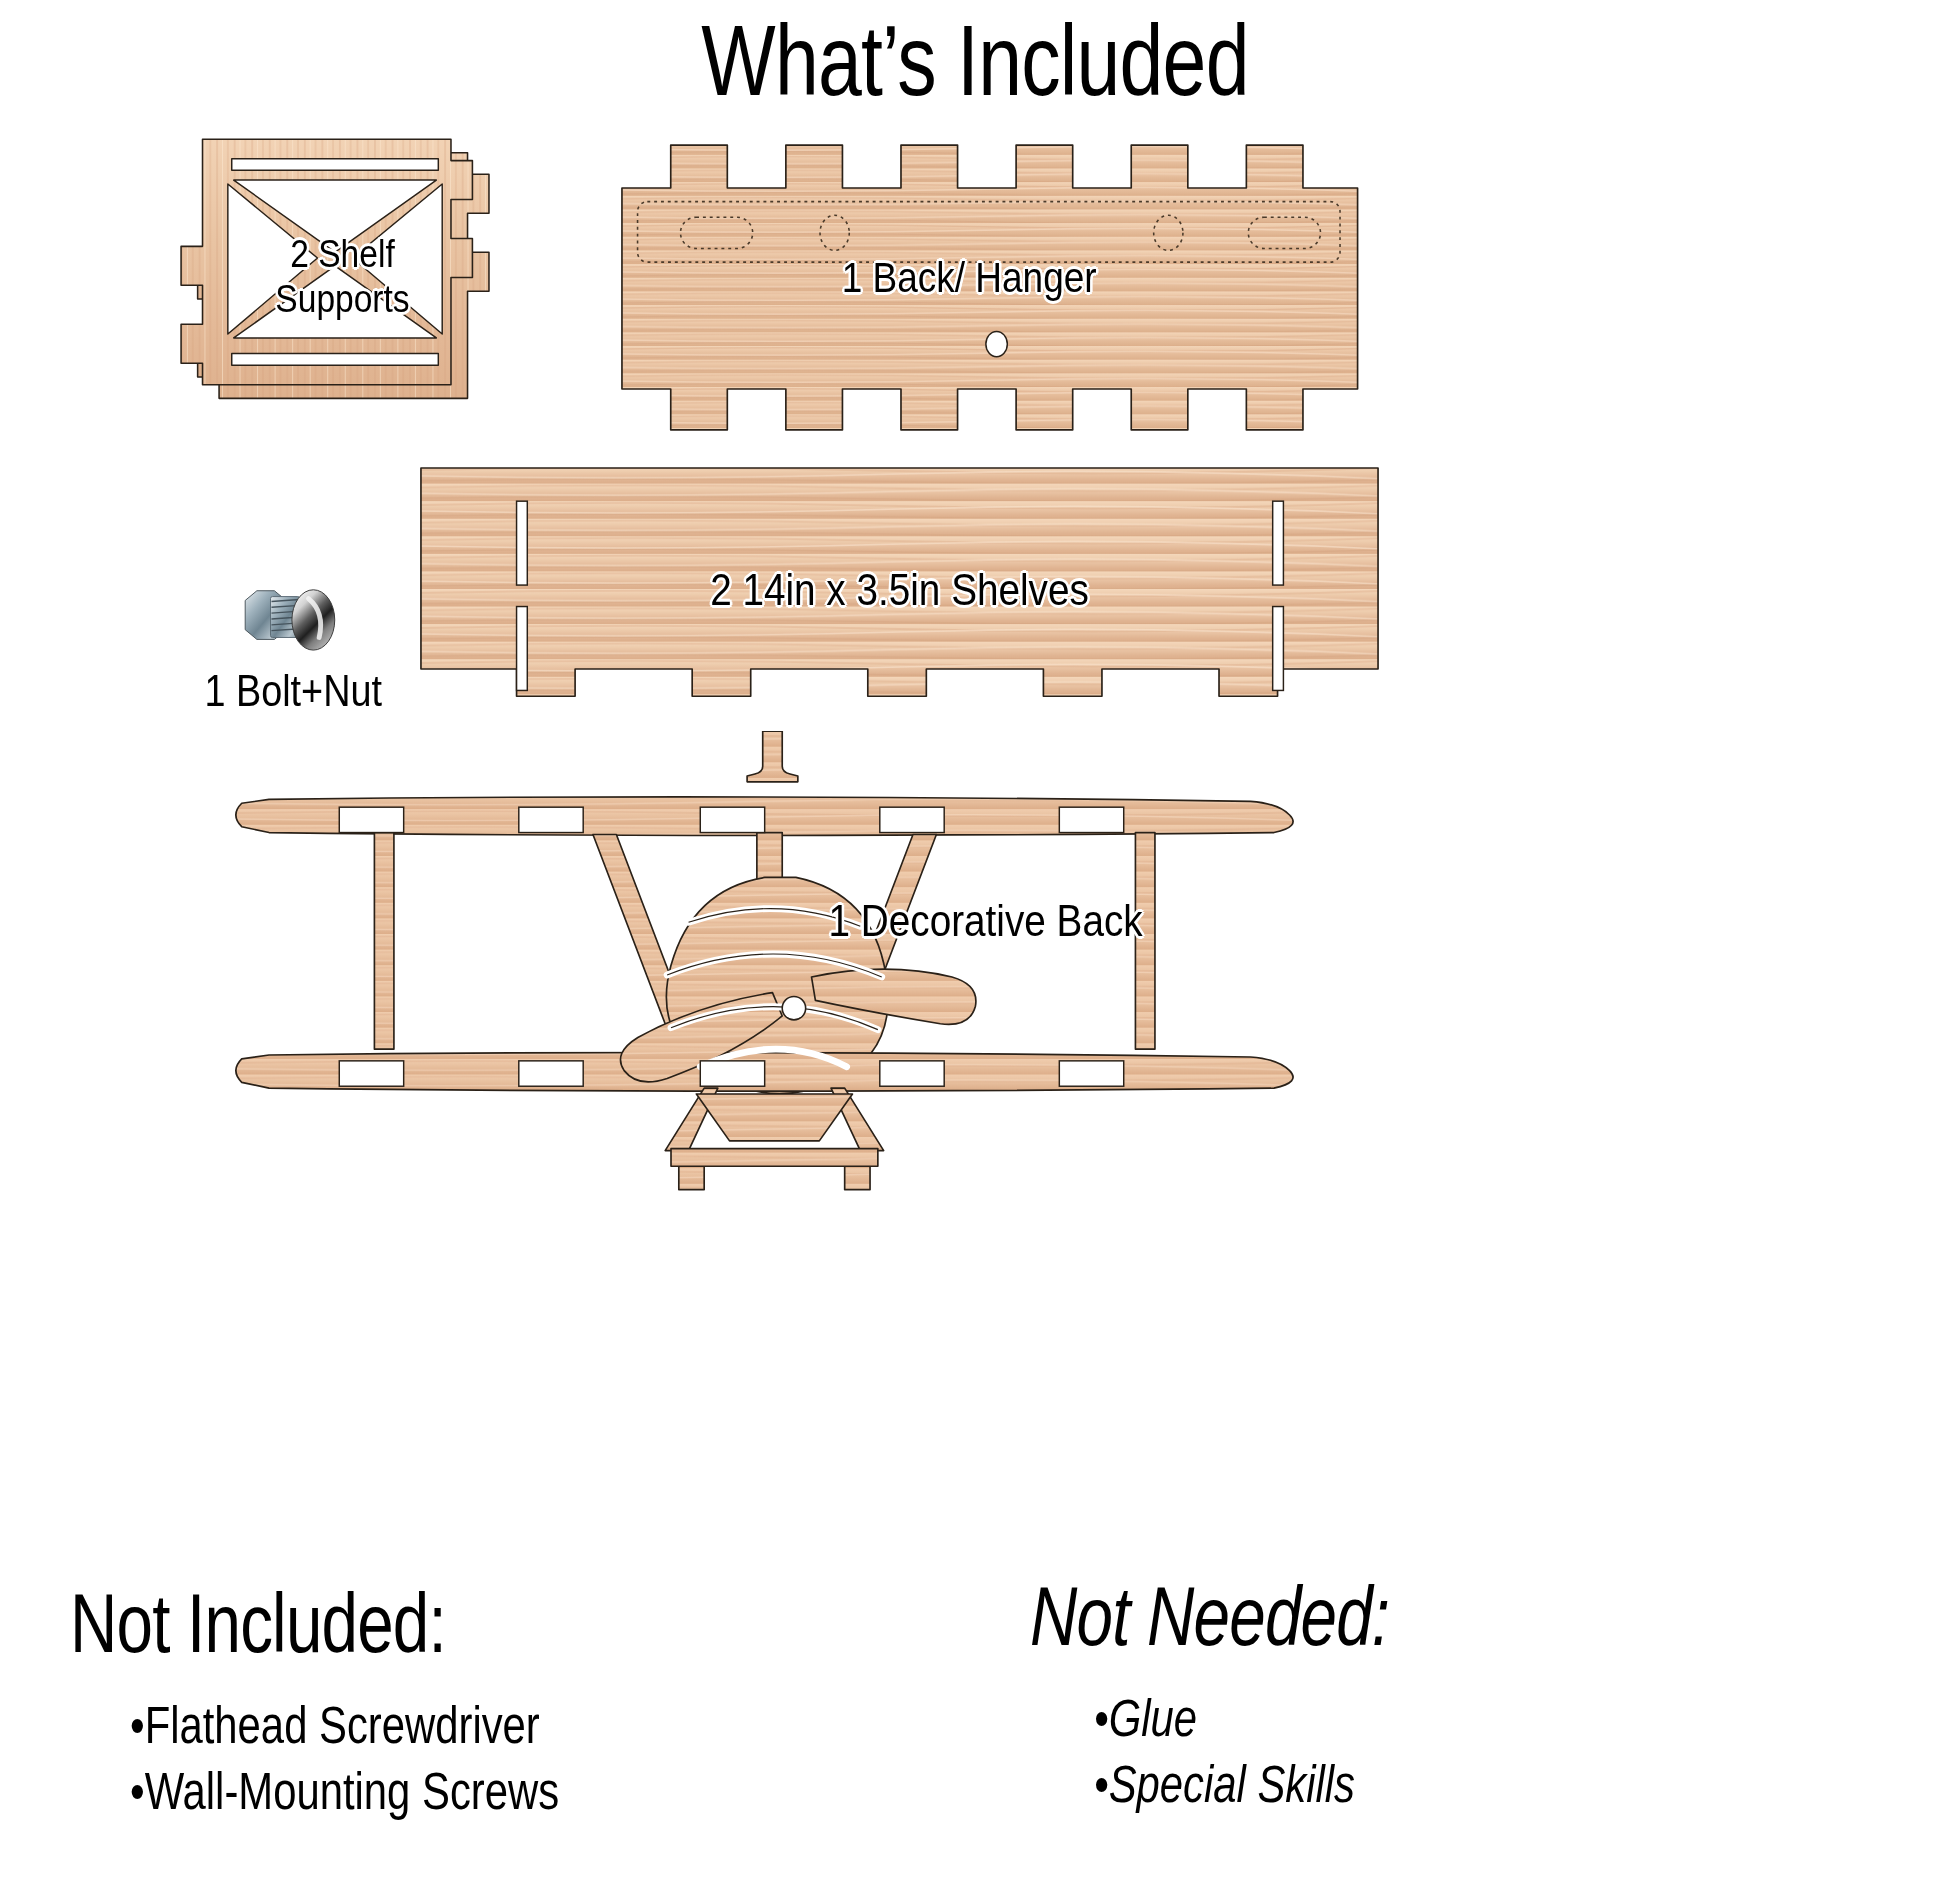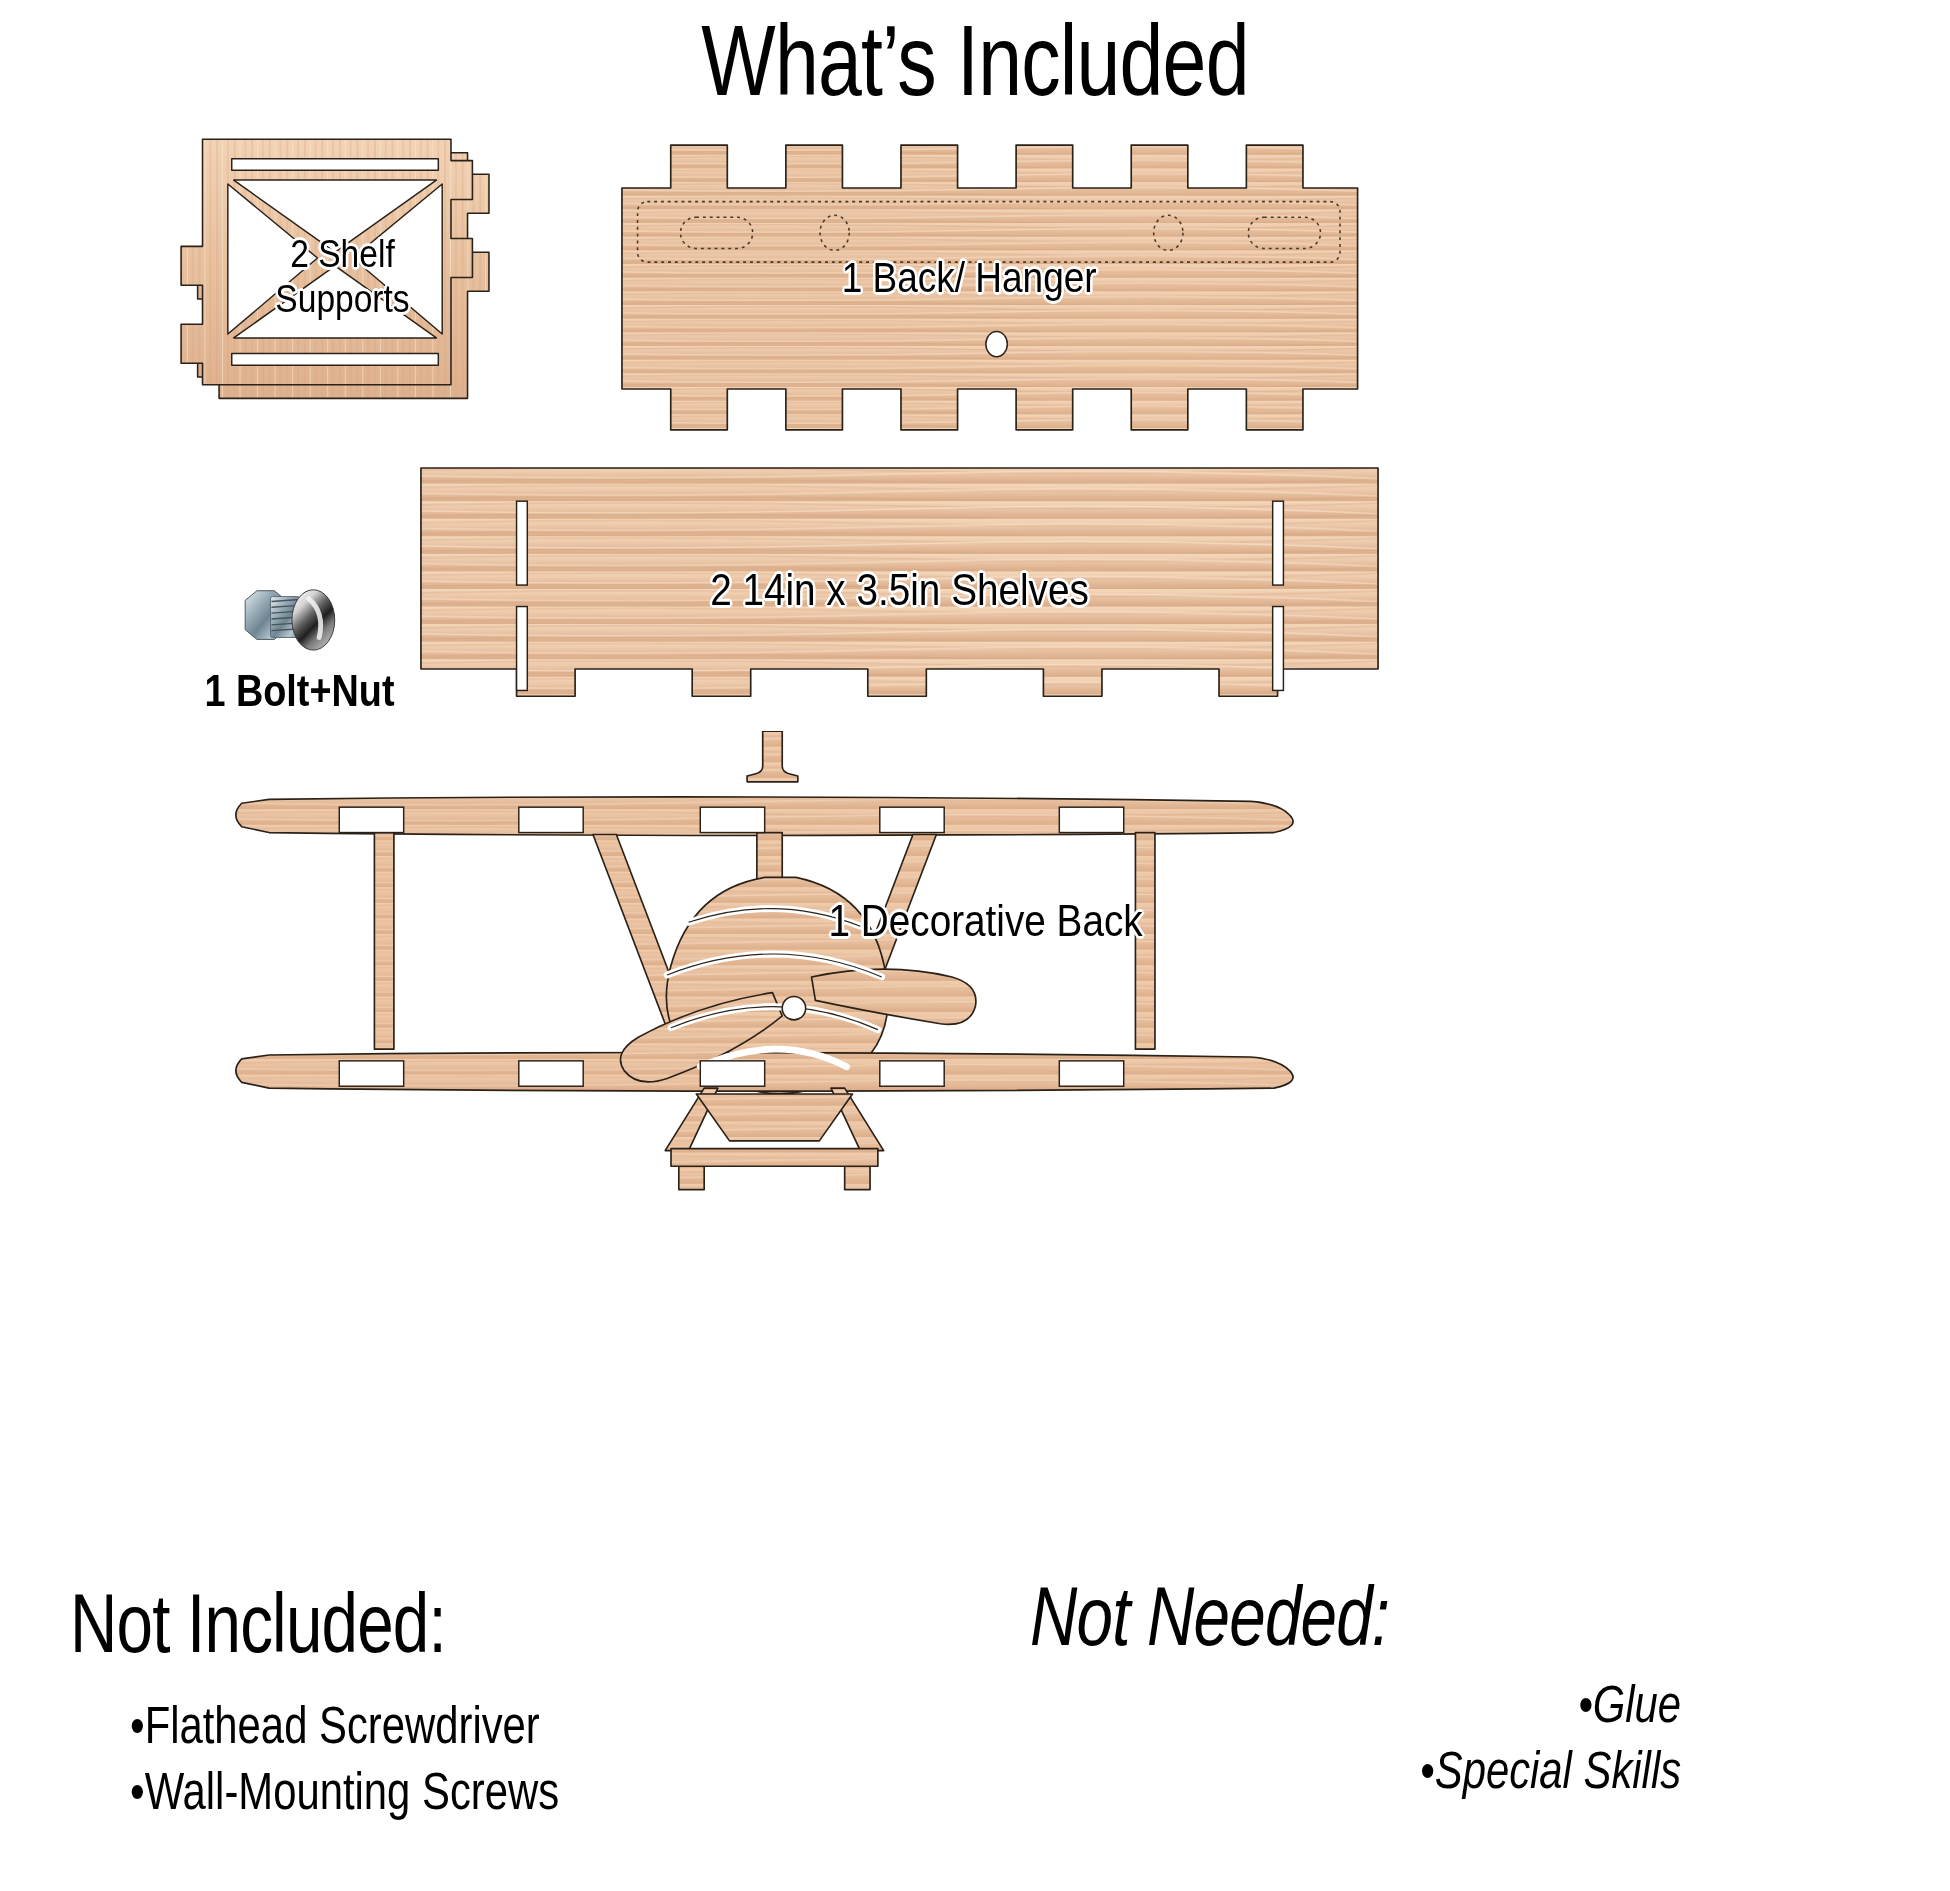--- a/index.html
+++ b/index.html
@@ -158,21 +158,21 @@
 
     <rect x="644" y="78" width="74" height="32" rx="16" ry="16" fill="none" stroke="#4a3a2a" stroke-width="1.6" stroke-dasharray="3 4"></rect>
     <ellipse cx="562" cy="94" rx="15" ry="18" fill="none" stroke="#4a3a2a" stroke-width="1.6" stroke-dasharray="3 4"></ellipse>
 
     <ellipse cx="386" cy="208" rx="11" ry="13" fill="#ffffff" stroke="#2a2118" stroke-width="1.5"></ellipse>
   </svg>
 
   <div class="woodlabel" style="left:201px;top:112px;font-size:43px;">1  Back/ Hanger</div>
 </div>
 
-<div class="abs" style="left:181px;top:579px;width:293px;height:137px;font-weight:bold;">
+<div class="abs" style="left:181px;top:579px;width:293px;height:137px;">
   <svg width="146" height="78" viewBox="0 0 150 80" style="position:absolute;left:35px;top:0;">
     <defs>
       <linearGradient id="chrome" x1="0" y1="0" x2="0" y2="1">
         <stop offset="0%" stop-color="#f4f4f4"></stop>
         <stop offset="18%" stop-color="#c9c9c9"></stop>
         <stop offset="38%" stop-color="#6b6b6b"></stop>
         <stop offset="52%" stop-color="#2d2d2d"></stop>
         <stop offset="66%" stop-color="#8e8e8e"></stop>
         <stop offset="84%" stop-color="#d8d8d8"></stop>
         <stop offset="100%" stop-color="#8a8a8a"></stop>
@@ -339,21 +339,21 @@
       •<span>Flathead Screwdriver</span>
     </div>
     <div class="bullet">
       •<span>Wall-Mounting Screws</span>
     </div>
   </div>
 </div>
 
 <div class="abs" style="left:1030px;top:1571px;width:780px;font-style:italic;">
   <div class="headline bighead" style="transform-origin:left center;">Not Needed:</div>
-  <div style="margin-top:11px;margin-left:64px;text-align:right;">
+  <div style="margin-top:25px;margin-left:64px;">
     <div class="bullet">
       •<span>Glue</span>
     </div>
     <div class="bullet">
       •<span>Special Skills</span>
     </div>
   </div>
 </div>
 
 

